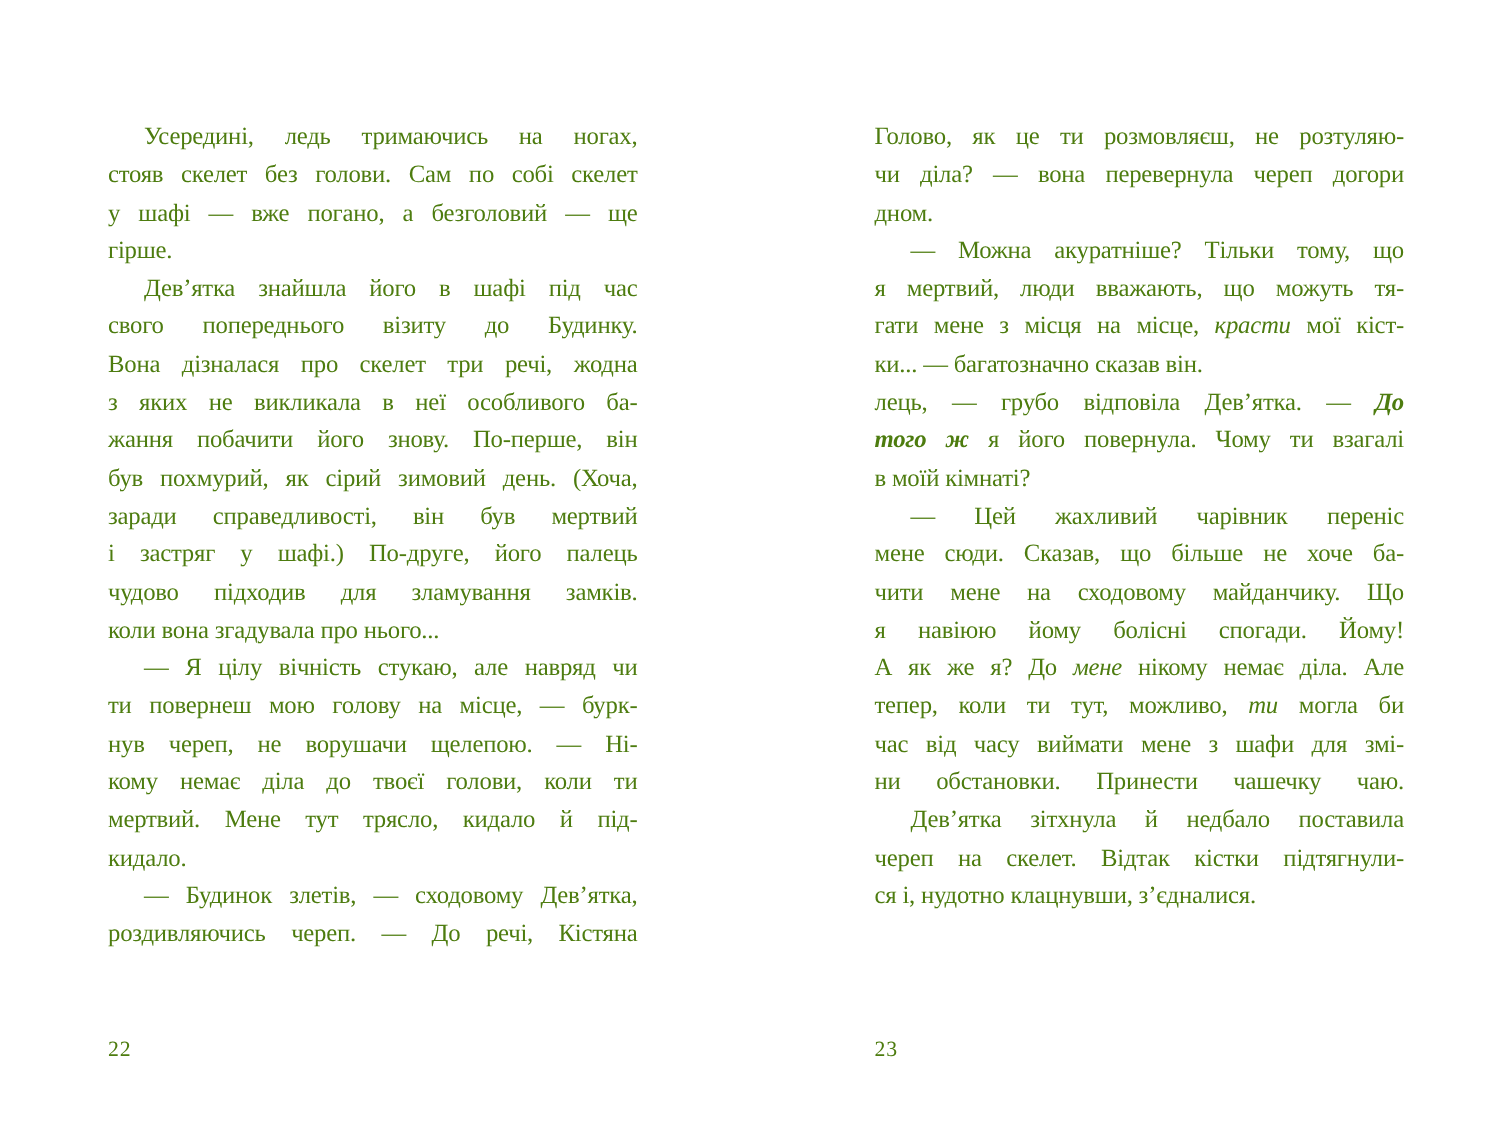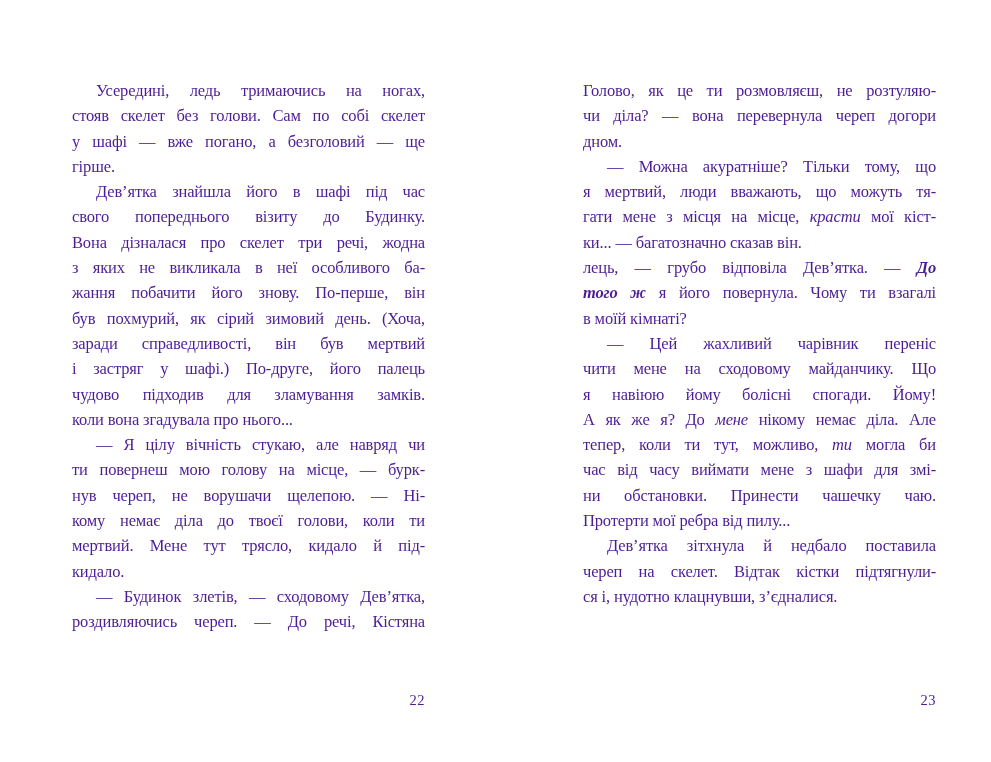--- a/index.html
+++ b/index.html
@@ -4,21 +4,21 @@
 <style>
   html, body { margin: 0; padding: 0; }
   body { background: #ffffff; }
   .spread {
     position: relative;
     width: 991px;
     height: 762px;
     background: #ffffff;
     overflow: hidden;
     font-family: "Liberation Serif", "DejaVu Serif", serif;
-    color: #4c1d95;
+    color: #4d7c0f;
   }
   .page { position: absolute; top: 0; height: 762px; width: 495px; }
   .page.left  { left: 0; }
   .page.right { left: 511px; }
   .text-block {
     position: absolute;
     top: 78px;
     width: 353px;
     font-size: 16.5px;
     letter-spacing: -0.15px;
@@ -34,21 +34,21 @@
   }
   .line.end { text-align-last: left; }
   .line.indent { text-indent: 24px; }
   .it  { font-style: italic; }
   .bit { font-style: italic; font-weight: bold; }
   .page-number {
     position: absolute;
     top: 692px;
     width: 353px;
     left: 72px;
-    text-align: right;
+    text-align: left;
     font-size: 14.5px;
     letter-spacing: 0.5px;
   }
 </style>
 </head>
 <body>
 
 <div class="spread">
 
   <div class="page left">
@@ -85,27 +85,27 @@
         <div class="line"><span>чи діла? — вона перевернула череп догори</span></div>
         <div class="line end"><span>дном.</span></div>
         <div class="line indent"><span>— Можна акуратніше? Тільки тому, що</span></div>
         <div class="line"><span>я мертвий, люди вважають, що можуть тя-</span></div>
         <div class="line"><span>гати мене з місця на місце, </span><span class="it">красти</span><span> мої кіст-</span></div>
         <div class="line end"><span>ки... — багатозначно сказав він.</span></div>
         <div class="line"><span>лець, — грубо відповіла Дев’ятка. — </span><span class="bit">До</span></div>
         <div class="line"><span class="bit">того ж</span><span> я його повернула. Чому ти взагалі</span></div>
         <div class="line end"><span>в моїй кімнаті?</span></div>
         <div class="line indent"><span>— Цей жахливий чарівник переніс</span></div>
+        <div class="line"><span>мене сюди. Сказав, що більше не хоче ба-</span></div>
         <div class="line"><span>чити мене на сходовому майданчику. Що</span></div>
         <div class="line"><span>я навіюю йому болісні спогади. Йому!</span></div>
         <div class="line"><span>А як же я? До </span><span class="it">мене</span><span> нікому немає діла. Але</span></div>
         <div class="line"><span>тепер, коли ти тут, можливо, </span><span class="it">ти</span><span> могла би</span></div>
         <div class="line"><span>час від часу виймати мене з шафи для змі-</span></div>
         <div class="line"><span>ни обстановки. Принести чашечку чаю.</span></div>
-        <div class="line end"><span>Протерти мої ребра від пилу...</span></div>
         <div class="line indent"><span>Дев’ятка зітхнула й недбало поставила</span></div>
         <div class="line"><span>череп на скелет. Відтак кістки підтягнули-</span></div>
         <div class="line end"><span>ся і, нудотно клацнувши, з’єдналися.</span></div>
       </div>
     <div class="page-number">23</div>
   </div>
 
 </div>
 
 </body></html>

